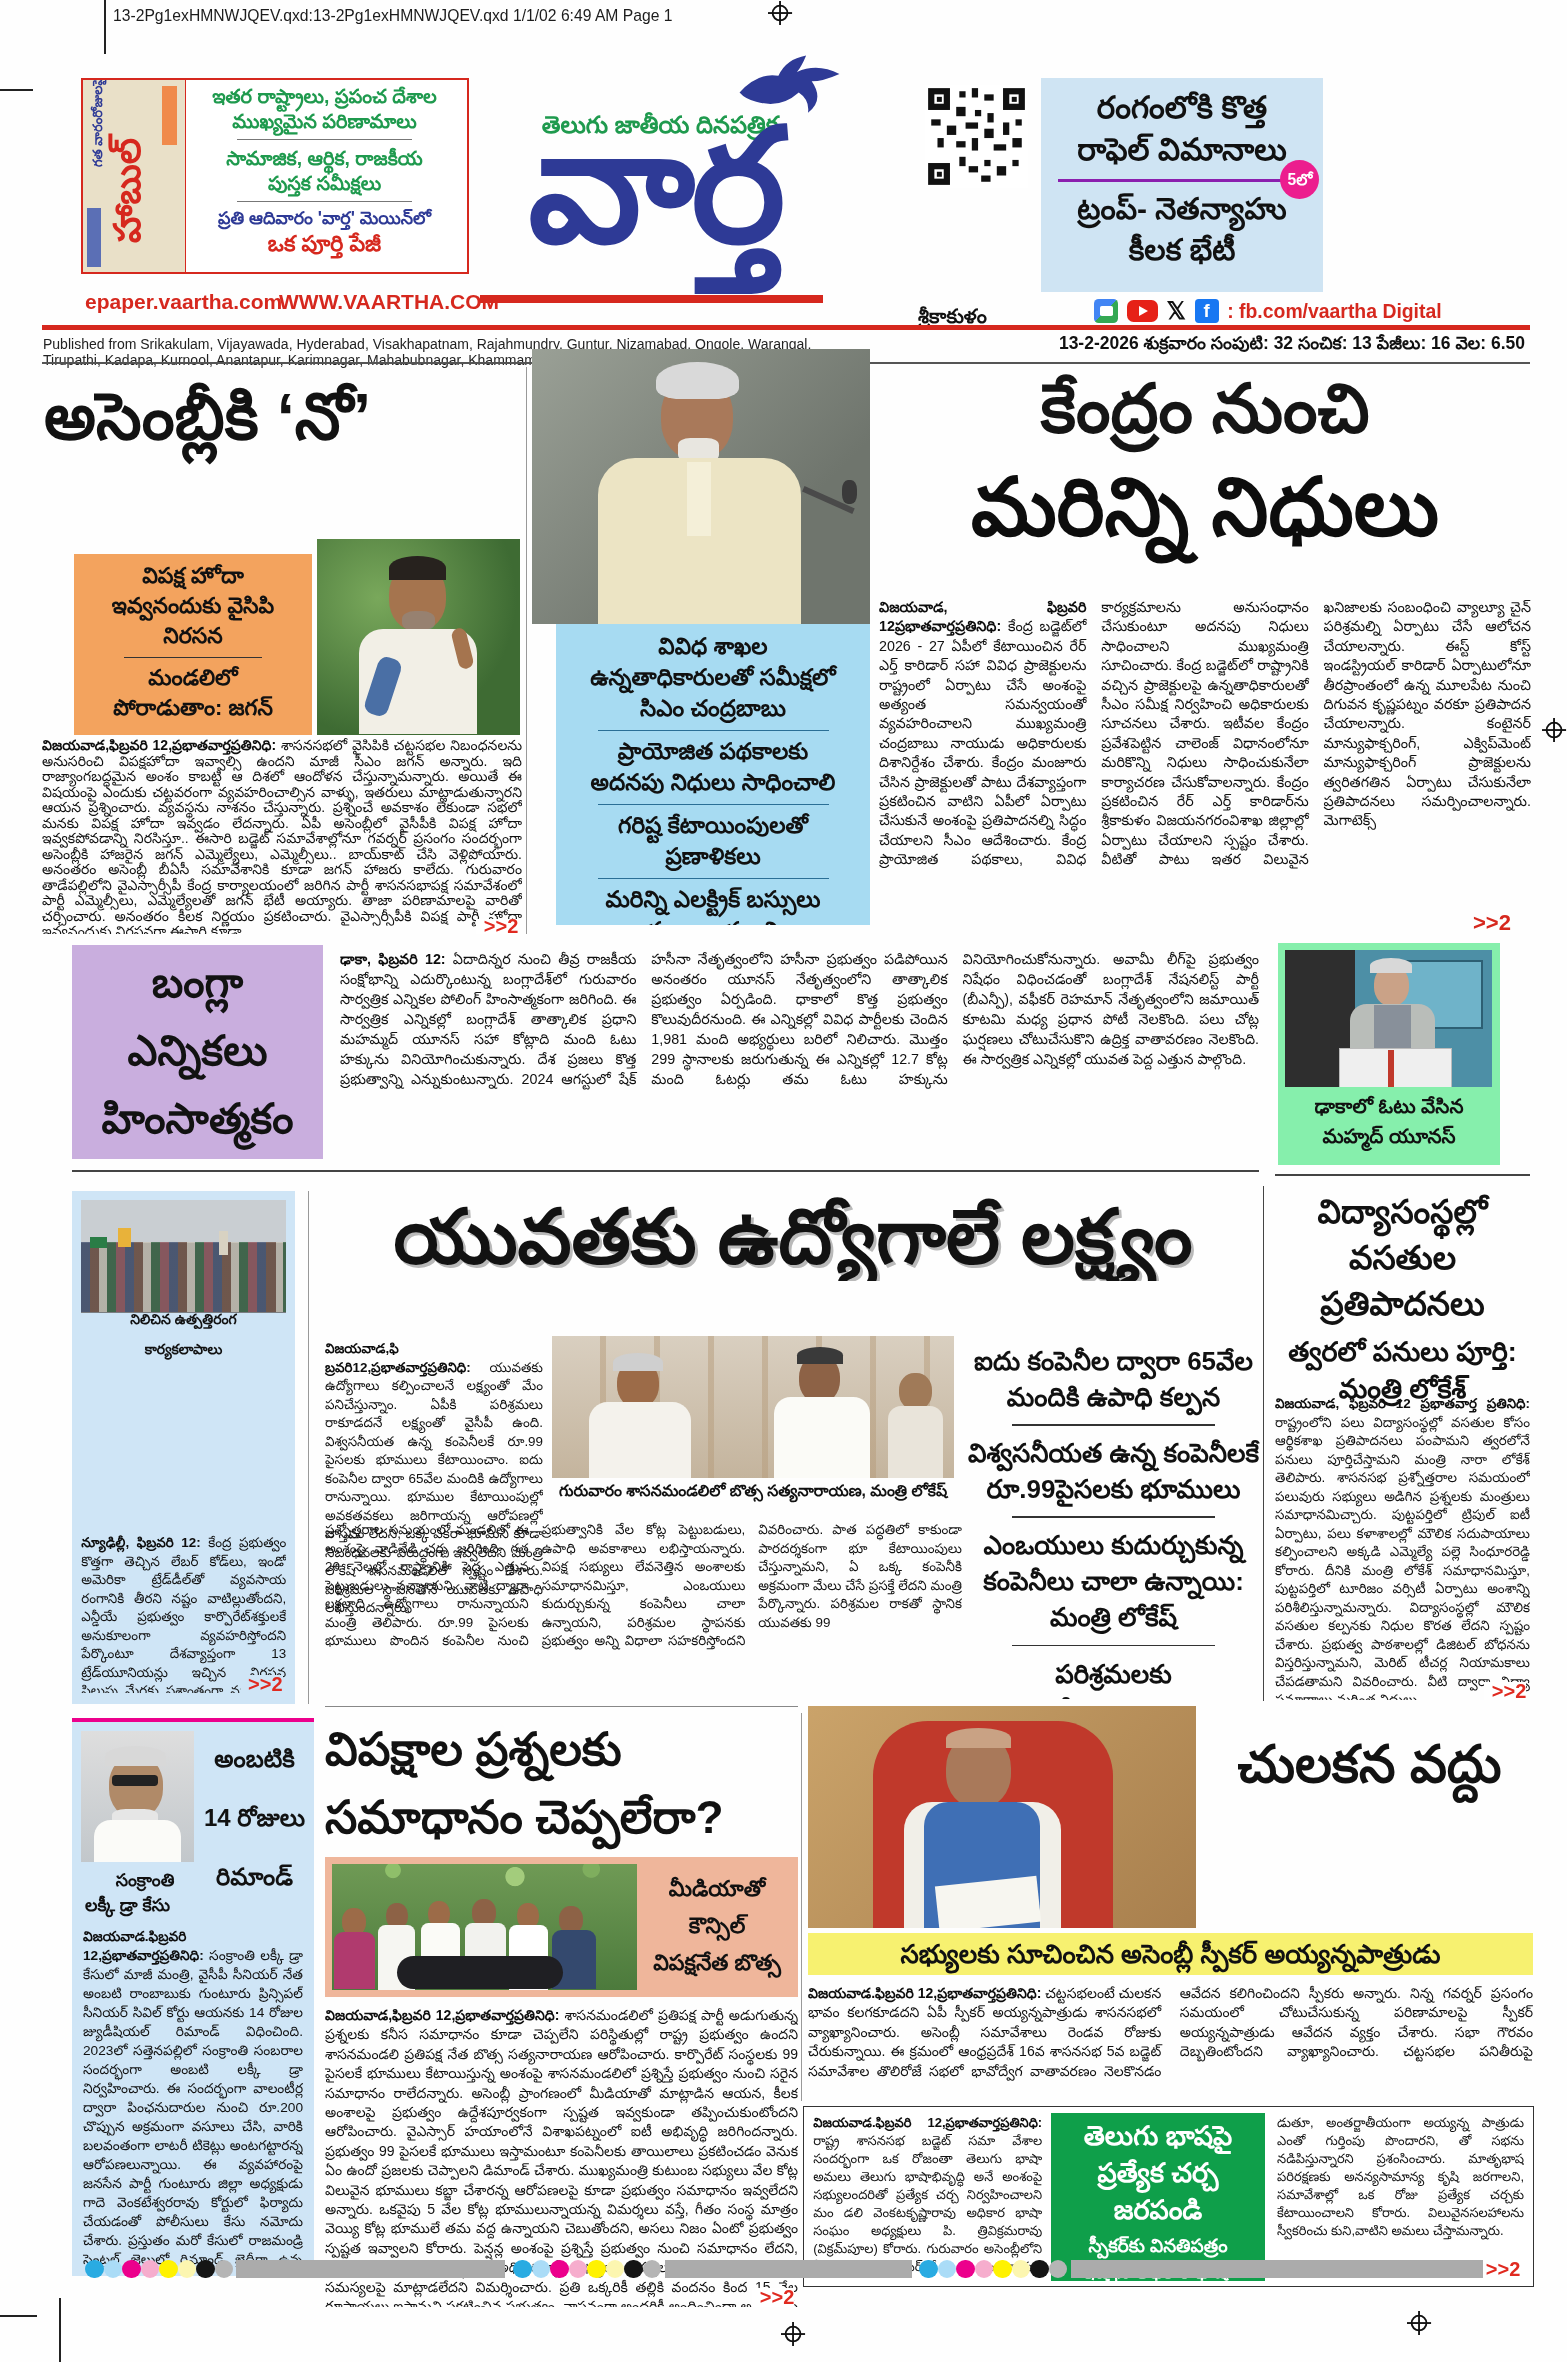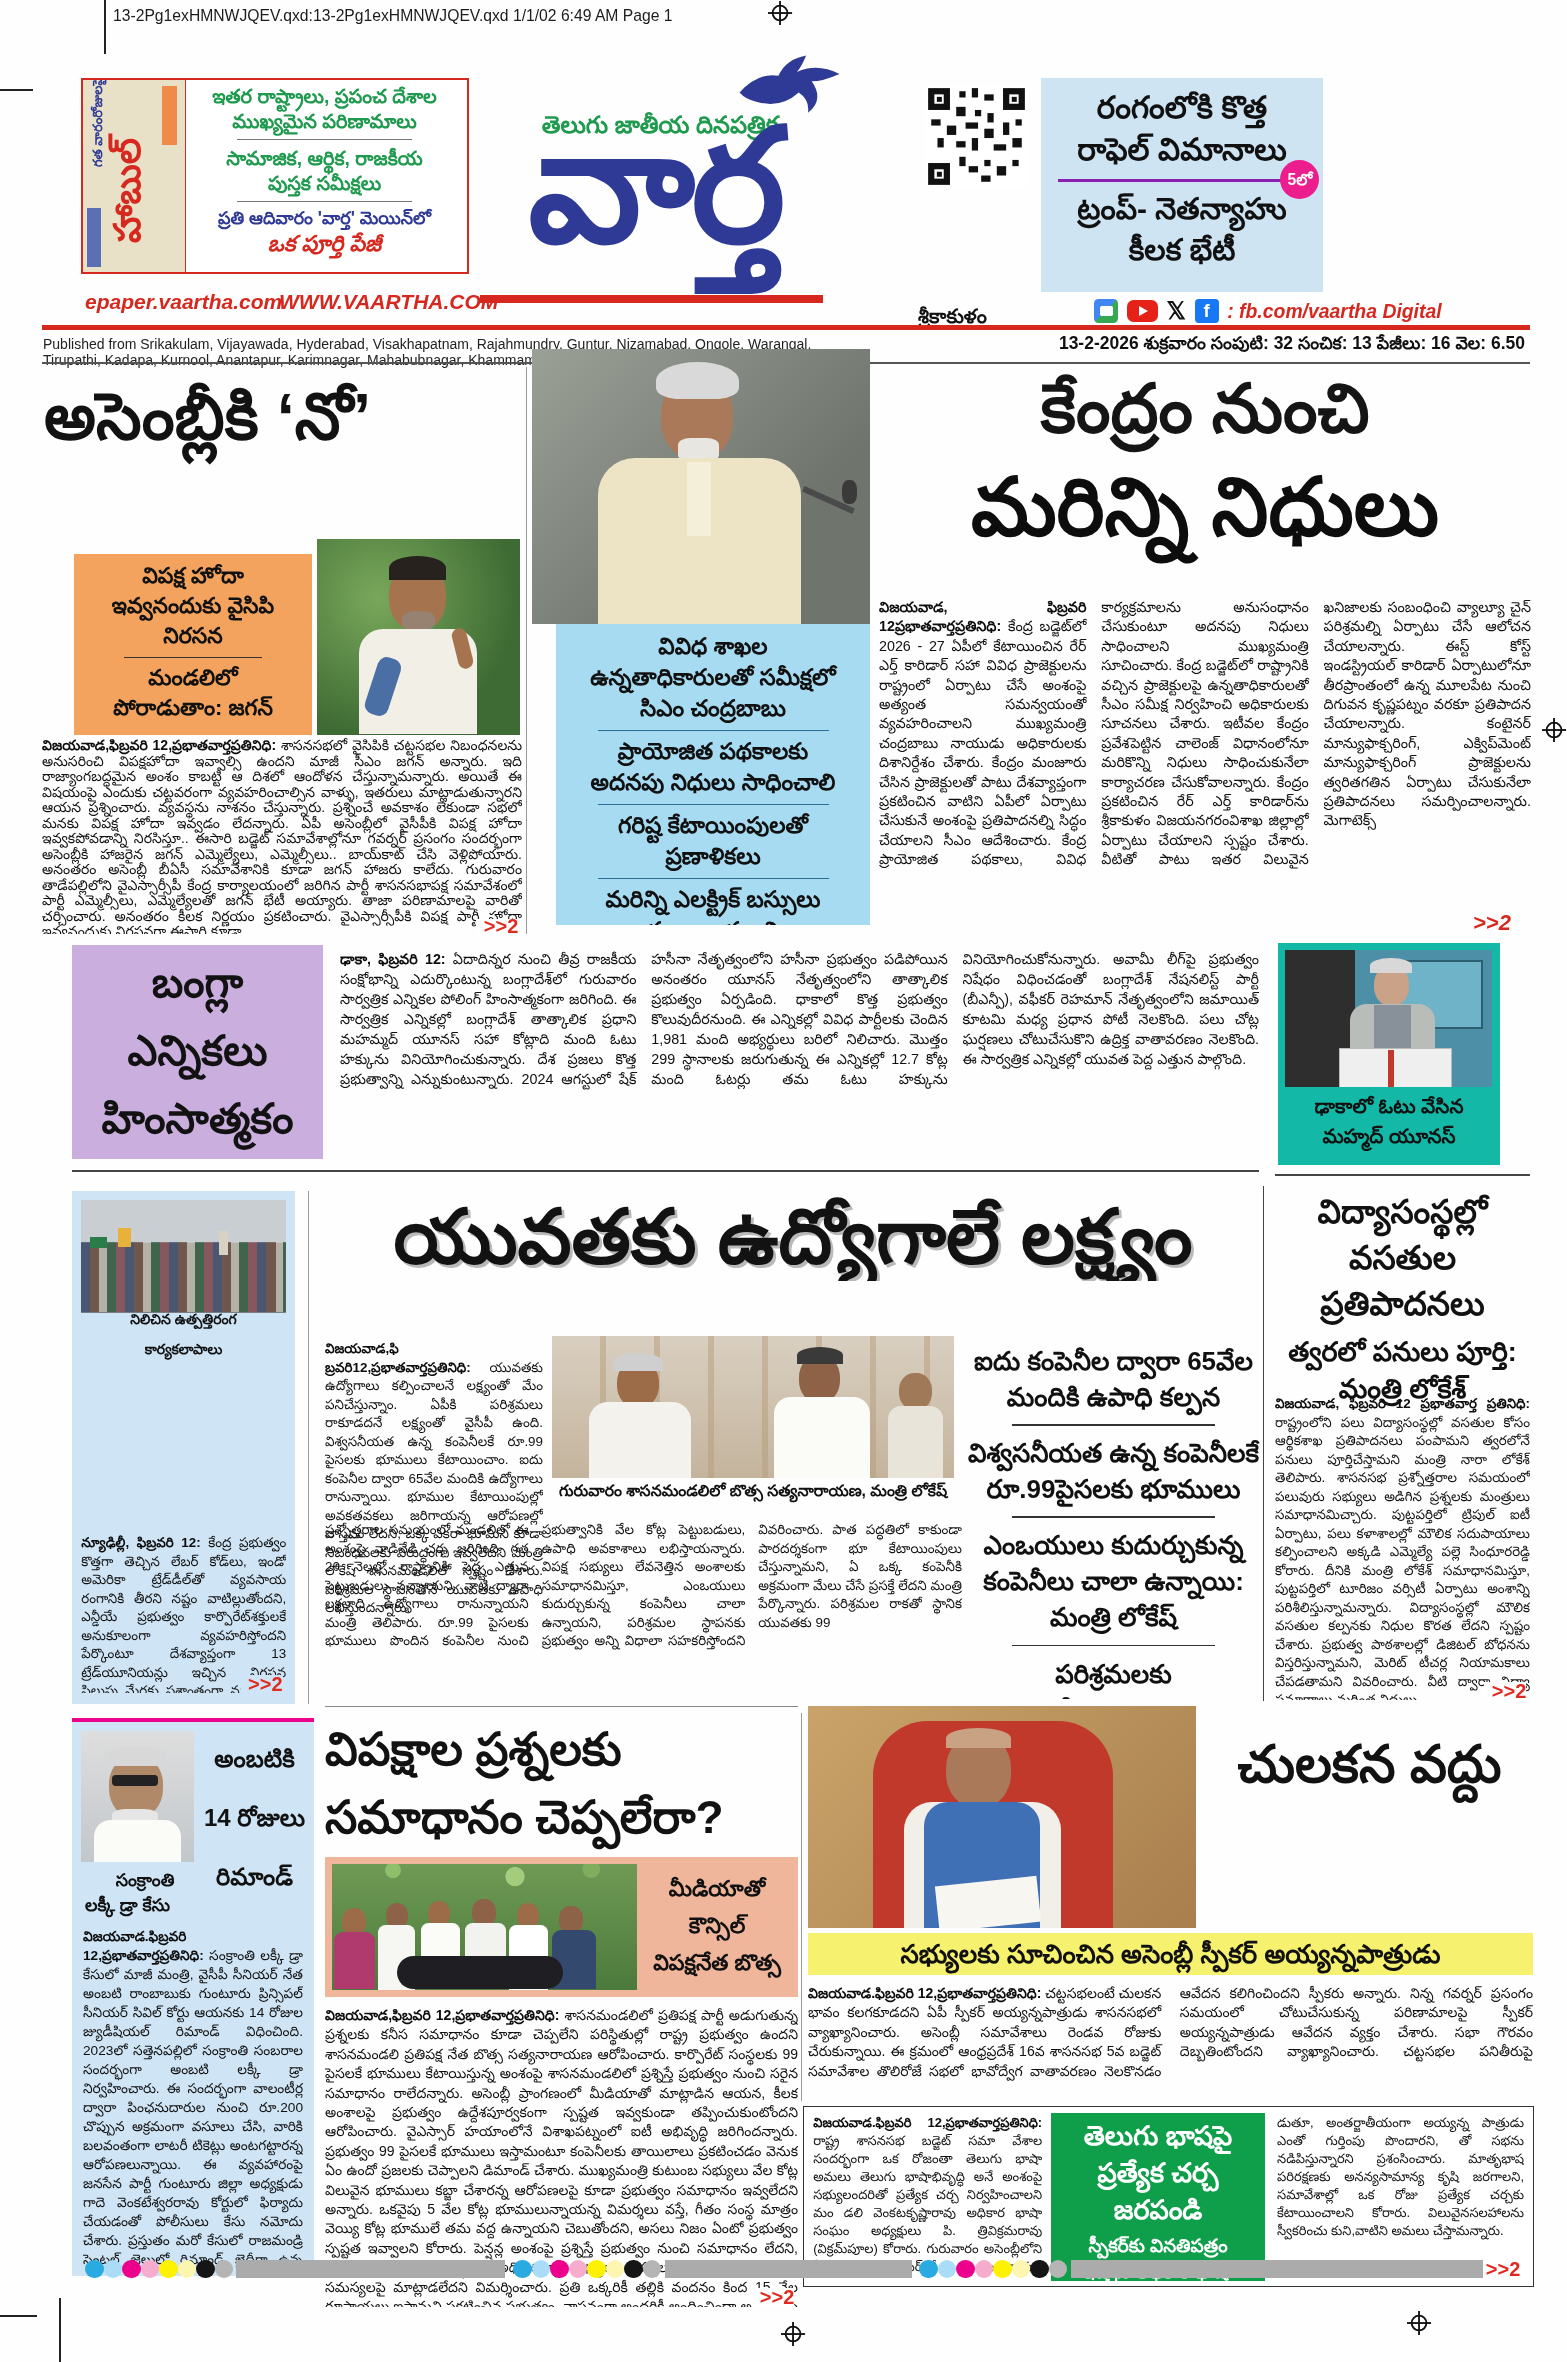--- a/index.html
+++ b/index.html
@@ -5,21 +5,21 @@
   html,body{margin:0;padding:0;background:#9a9a9a;}
   .page{position:relative;width:1567px;height:2363px;margin:0 auto;background:#fefefe;
         font-family:"Liberation Sans",sans-serif;color:#111;overflow:hidden;}
   .abs{position:absolute;}
   .ctr{text-align:center;}
   .just{text-align:justify;text-justify:inter-word;}
   .clip{overflow:hidden;}
   .byline{font-weight:bold;color:#0d0d0d;}
   .jump{position:absolute;right:3.7px;bottom:0;color:#e02a20;font-weight:bold;
         font-size:20px;background:inherit;padding-left:7.4px;}
-  .red{color:#d6281e;font-style:italic;}
+  .red{color:#d6281e;}
   .navy{color:#2e3a96;}
   .green{color:#1f9a4e;}
   .hl{font-weight:bold;color:#121212;}
   .hl span{display:block;}
   .thin-div{height:0.9px;background:#777;margin:5.5px auto;}
   .photo{position:absolute;overflow:hidden;}
   .regmark svg{display:block;}
   .dot{display:inline-block;width:18.5px;height:18.5px;border-radius:50%;vertical-align:middle;}
   .graybar{position:absolute;top:2.8px;height:18.5px;background:#ababab;}
   .sm-cap{font-weight:bold;}
@@ -226,21 +226,21 @@
     <div class="hl" style="font-size:42px;line-height:68px;padding-top:3.7px;">
       <span>బంగ్లా</span>
       <span>ఎన్నికలు</span>
       <span>హింసాత్మకం</span>
     </div>
   </div>
   <div class="abs just clip" style="left:340px;top:949px;width:919px;height:209px;font-size:14.3px;line-height:20px;column-count:3;column-gap:14.8px;">
     <span class="byline">ఢాకా, ఫిబ్రవరి 12:</span>
     <span>ఏదాదిన్నర నుంచి తీవ్ర రాజకీయ సంక్షోభాన్ని ఎదుర్కొంటున్న బంగ్లాదేశ్‌లో గురువారం సార్వత్రిక ఎన్నికల పోలింగ్ హింసాత్మకంగా జరిగింది. ఈ సార్వత్రిక ఎన్నికల్లో బంగ్లాదేశ్ తాత్కాలిక ప్రధాని మహమ్మద్ యూనస్ సహా కోట్లాది మంది ఓటు హక్కును వినియోగించుకున్నారు. దేశ ప్రజలు కొత్త ప్రభుత్వాన్ని ఎన్నుకుంటున్నారు. 2024 ఆగస్టులో షేక్ హసీనా నేతృత్వంలోని హసీనా ప్రభుత్వం పడిపోయిన అనంతరం యూనస్ నేతృత్వంలోని తాత్కాలిక ప్రభుత్వం ఏర్పడింది. ధాకాలో కొత్త ప్రభుత్వం కొలువుదీరనుంది. ఈ ఎన్నికల్లో వివిధ పార్టీలకు చెందిన 1,981 మంది అభ్యర్థులు బరిలో నిలిచారు. మొత్తం 299 స్థానాలకు జరుగుతున్న ఈ ఎన్నికల్లో 12.7 కోట్ల మంది ఓటర్లు తమ ఓటు హక్కును వినియోగించుకోనున్నారు. అవామీ లీగ్‌పై ప్రభుత్వం నిషేధం విధించడంతో బంగ్లాదేశ్ నేషనలిస్ట్ పార్టీ (బీఎన్పీ), వఫీకర్ రెహమాన్ నేతృత్వంలోని జమాయిత్ కూటమి మధ్య ప్రధాన పోటీ నెలకొంది. పలు చోట్ల ఘర్షణలు చోటుచేసుకొని ఉద్రిక్త వాతావరణం నెలకొంది. ఈ సార్వత్రిక ఎన్నికల్లో యువత పెద్ద ఎత్తున పాల్గొంది.</span>
   </div>
-  <div class="abs" style="left:1278px;top:943px;width:222px;height:222px;background:#14b8a6;">
+  <div class="abs" style="left:1278px;top:943px;width:222px;height:222px;background:#86efac;">
     <div class="photo" style="left:7.4px;top:7.4px;width:207px;height:137px;background:linear-gradient(90deg,#2e2e2e 34%,#4d8fa6 34%);">
       <div class="abs" style="left:111px;top:9.2px;width:83px;height:65px;background:#6fb3c9;border:2.8px solid #2d5f73;"></div>
       <div class="abs" style="left:89px;top:14.8px;width:35px;height:41px;border-radius:46%;background:#caa287;"></div>
       <div class="abs" style="left:85px;top:7.4px;width:42px;height:14.8px;border-radius:50% 50% 0 0;background:#d8d8d8;"></div>
       <div class="abs" style="left:65px;top:54px;width:85px;height:55px;border-radius:16.6px 16.6px 0 0;background:#b9bdb9;"></div>
       <div class="abs" style="left:89px;top:55px;width:37px;height:48px;background:#88909a;"></div>
       <div class="abs" style="left:54px;top:98px;width:111px;height:41px;background:#efefef;border:1.8px solid #bbb;"></div>
       <div class="abs" style="left:103px;top:100px;width:5.5px;height:37px;background:#c0392b;"></div>
     </div>
     <div class="ctr" style="position:absolute;left:0;top:148px;width:100%;font-weight:bold;font-size:20px;line-height:30px;">

